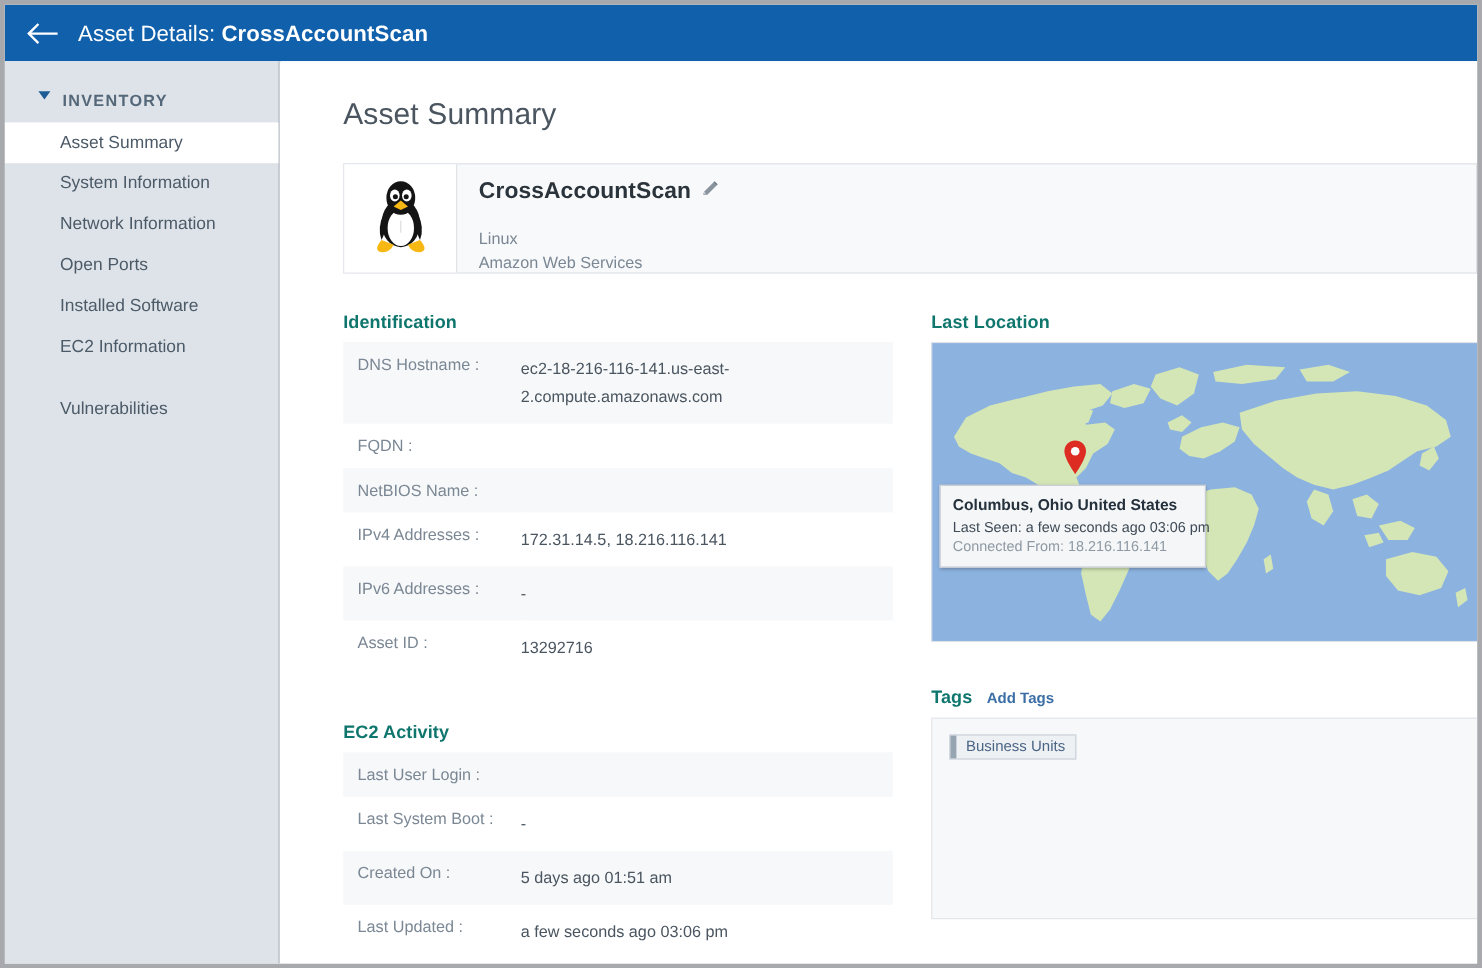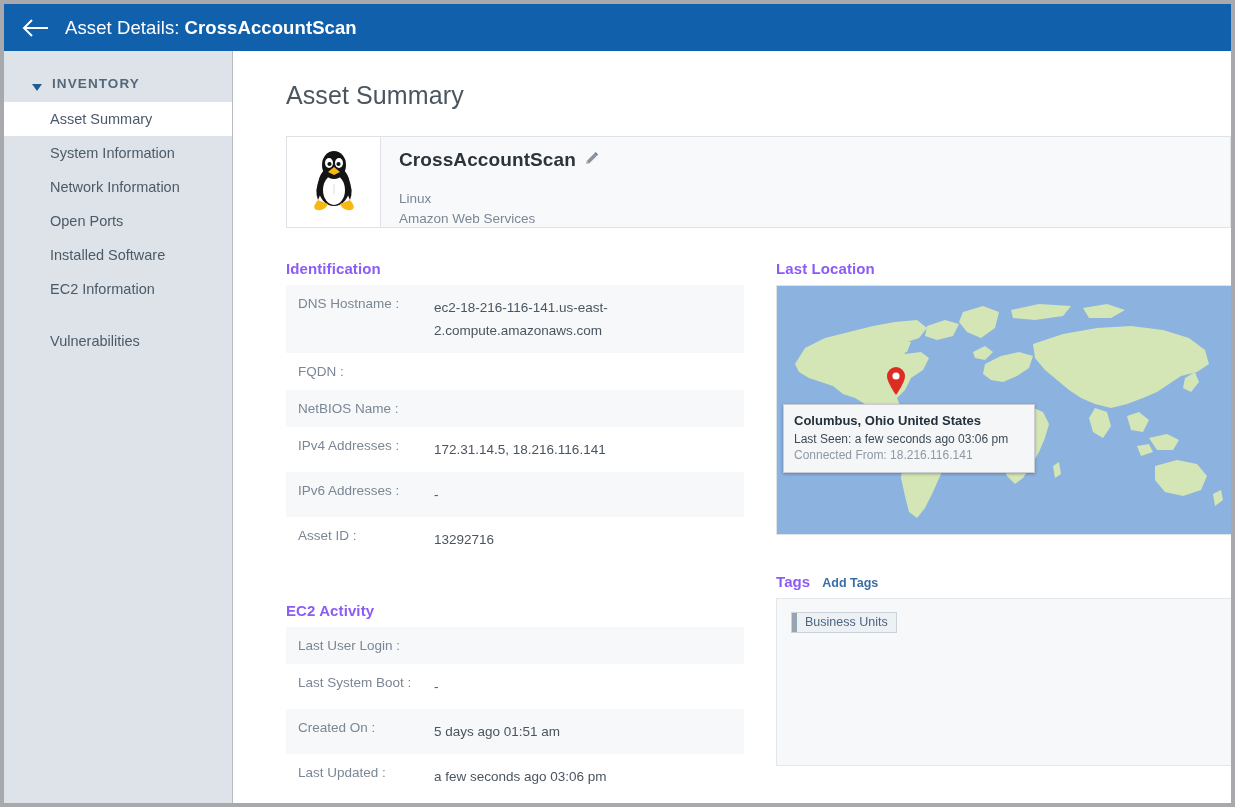--- a/index.html
+++ b/index.html
@@ -44,21 +44,21 @@
 
   
   .sidebar {
     position: absolute; left: 0; top: 47px;
     width: 229px; height: 752px;
     background: #dde3e8;
     border-right: 1px solid #b6bcc2;
     padding-top: 14px;
   }
   .nav-group-title {
-    display: flex; align-items: flex-end;
+    display: flex; align-items: flex-start;
     padding: 11px 0 11px 28px;
     color: #55687a;
     font-size: 13.5px;
     font-weight: bold;
     letter-spacing: 1.1px;
     text-transform: uppercase;
     cursor: pointer;
   }
   .caret {
     width: 0; height: 0;
@@ -121,21 +121,21 @@
     margin-top: 18px; line-height: 19px;
   }
 
   
   .cols { display: flex; }
   .col-left { width: 460px; flex: none; }
   .col-right { width: 460px; flex: none; margin-left: 30px; }
 
   .section-title {
     font-size: 15px; font-weight: bold;
-    color: #8b5cf6; margin: 0 0 8px 0;
+    color: #0f766e; margin: 0 0 8px 0;
     letter-spacing: .1px;
   }
   .section-title-row {
     display: flex; align-items: baseline;
     margin: 0 0 8px 0;
   }
   .section-title-row .section-title { margin: 0; }
   .add-tags-link {
     margin-left: 12px; font-size: 12.5px;
     color: #3a6ea5; font-weight: bold; cursor: pointer;
@@ -178,21 +178,21 @@
     display: block;
   }
   .map-pin {
     position: absolute;
     left: 108px; top: 80px;
     width: 22px; height: 30px;
   }
   .map-tooltip {
     position: absolute;
     left: 6px; top: 118px;
-    width: 252px;
+    width: 222px;
     background: #f4f6f7;
     border: 1px solid #c8ced4;
     box-shadow: 0 1px 3px rgba(0,0,0,.30);
     padding: 8px 10px 9px 10px;
   }
   .tt-title {
     font-size: 13px; font-weight: bold; color: #24303b;
     margin-bottom: 3px; white-space: nowrap;
   }
   .tt-line {

